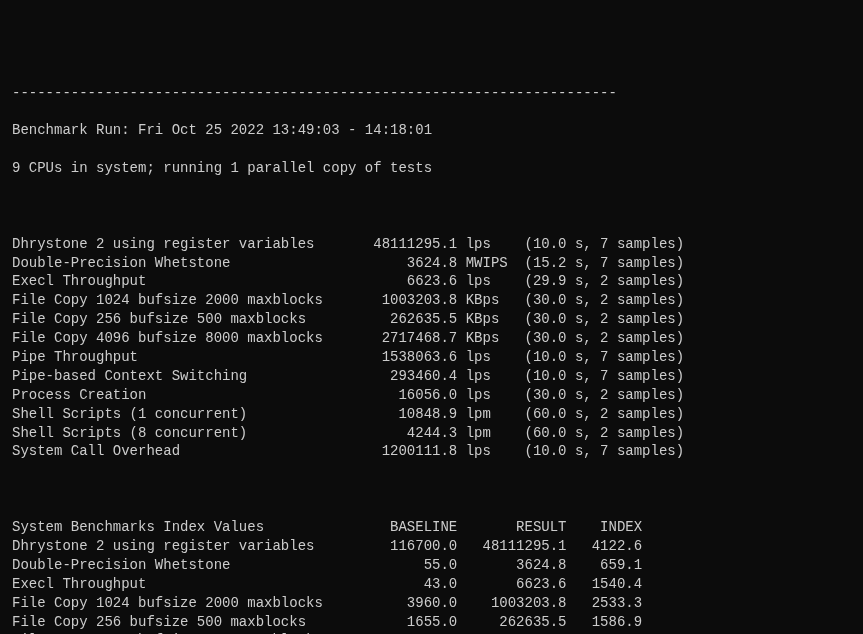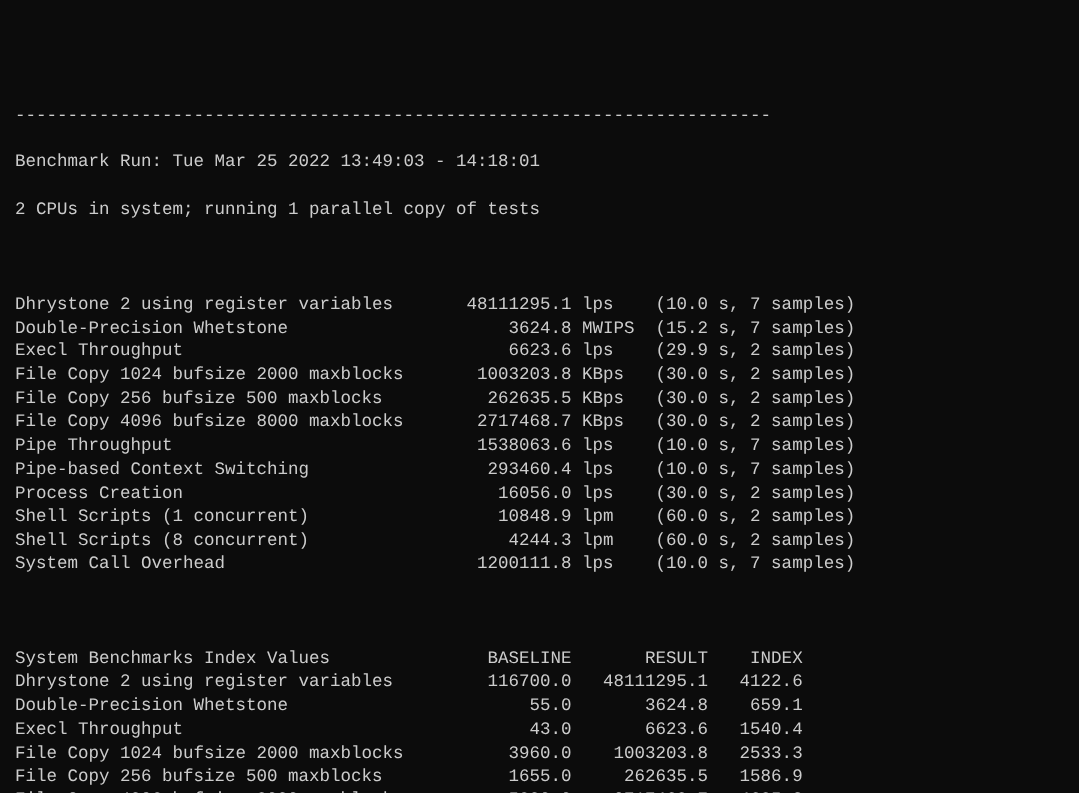--- a/index.html
+++ b/index.html
@@ -15,22 +15,22 @@
       box-sizing: border-box;
     }
     .line { white-space: pre; }
   </style>
 </head>
 <body>
 
 
 
 <div class="line">------------------------------------------------------------------------</div>
-<div class="line">Benchmark Run: Tue Mar 25 2022 13:49:03 - 14:18:01</div>
-<div class="line">2 CPUs in system; running 1 parallel copy of tests</div>
+<div class="line">Benchmark Run: Fri Oct 25 2022 13:49:03 - 14:18:01</div>
+<div class="line">9 CPUs in system; running 1 parallel copy of tests</div>
 <div class="line"> </div>
 <div id="results-block"><div class="line">Dhrystone 2 using register variables       48111295.1 lps    (10.0 s, 7 samples)</div><div class="line">Double-Precision Whetstone                     3624.8 MWIPS  (15.2 s, 7 samples)</div><div class="line">Execl Throughput                               6623.6 lps    (29.9 s, 2 samples)</div><div class="line">File Copy 1024 bufsize 2000 maxblocks       1003203.8 KBps   (30.0 s, 2 samples)</div><div class="line">File Copy 256 bufsize 500 maxblocks          262635.5 KBps   (30.0 s, 2 samples)</div><div class="line">File Copy 4096 bufsize 8000 maxblocks       2717468.7 KBps   (30.0 s, 2 samples)</div><div class="line">Pipe Throughput                             1538063.6 lps    (10.0 s, 7 samples)</div><div class="line">Pipe-based Context Switching                 293460.4 lps    (10.0 s, 7 samples)</div><div class="line">Process Creation                              16056.0 lps    (30.0 s, 2 samples)</div><div class="line">Shell Scripts (1 concurrent)                  10848.9 lpm    (60.0 s, 2 samples)</div><div class="line">Shell Scripts (8 concurrent)                   4244.3 lpm    (60.0 s, 2 samples)</div><div class="line">System Call Overhead                        1200111.8 lps    (10.0 s, 7 samples)</div></div>
 <div class="line"> </div>
 <div id="index-block"><div class="line">System Benchmarks Index Values               BASELINE       RESULT    INDEX</div><div class="line">Dhrystone 2 using register variables         116700.0   48111295.1   4122.6</div><div class="line">Double-Precision Whetstone                       55.0       3624.8    659.1</div><div class="line">Execl Throughput                                 43.0       6623.6   1540.4</div><div class="line">File Copy 1024 bufsize 2000 maxblocks          3960.0    1003203.8   2533.3</div><div class="line">File Copy 256 bufsize 500 maxblocks            1655.0     262635.5   1586.9</div><div class="line">File Copy 4096 bufsize 8000 maxblocks          5800.0    2717468.7   4685.3</div></div>
 
 
 
 
 
 

